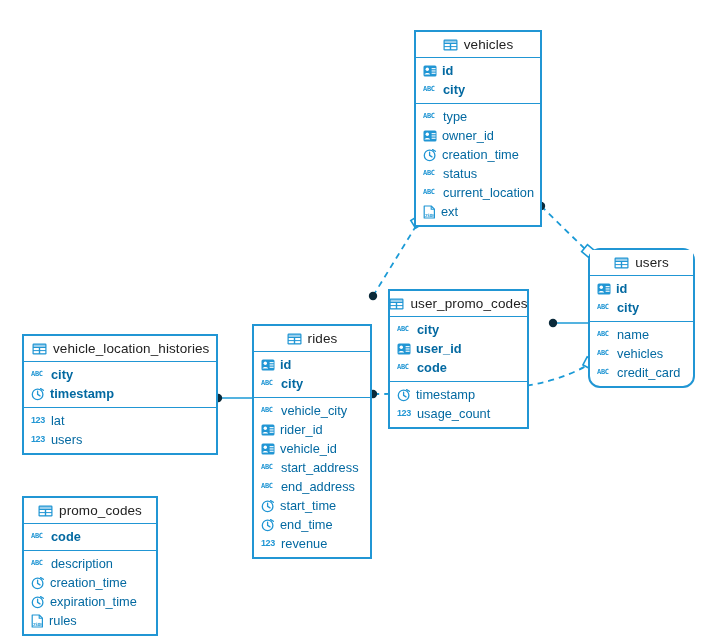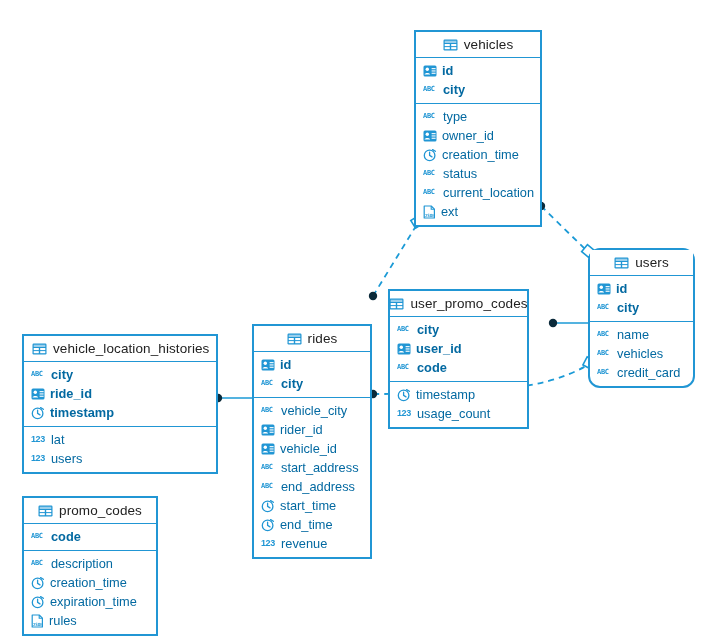--- a/index.html
+++ b/index.html
@@ -409,33 +409,20 @@
           </svg>
         </span>
         <span class="tbl-title">vehicle_location_histories</span>
       </div>
       <div class="section keys">
         <div class="row pk">
           <span class="ico ico-abc"></span>
           <span class="fname">city</span>
         </div>
         <div class="row pk">
-          <span class="ico ico-uuid">
-            <svg width="14" height="12" viewBox="0 0 14 12">
-              <rect x="0.5" y="0.5" width="13" height="11" rx="1.5" fill="#2196d4"></rect>
-              <circle cx="4.3" cy="4.3" r="1.7" fill="#fff"></circle>
-              <path d="M1.5 9.6 C1.9 7.6 6.7 7.6 7.1 9.6 Z" fill="#fff"></path>
-              <rect x="8.6" y="3.1" width="4" height="1.1" fill="#fff"></rect>
-              <rect x="8.6" y="5.4" width="4" height="1.1" fill="#fff"></rect>
-              <rect x="8.6" y="7.7" width="4" height="1.1" fill="#fff"></rect>
-            </svg>
-          </span>
-          <span class="fname">ride_id</span>
-        </div>
-        <div class="row pk">
           <span class="ico ico-clock">
             <svg width="14" height="14" viewBox="0 0 14 14">
               <circle cx="6.6" cy="7.4" r="5.3" fill="none" stroke="#2196d4" stroke-width="1.3"></circle>
               <path d="M6.6 4.2 L6.6 7.4 L9.0 8.9" fill="none" stroke="#2196d4" stroke-width="1.3" stroke-linecap="round"></path>
               <path d="M9.6 1.6 L12.4 3.3" fill="none" stroke="#2196d4" stroke-width="1.3" stroke-linecap="round"></path>
             </svg>
           </span>
           <span class="fname">timestamp</span>
         </div>
       </div>

